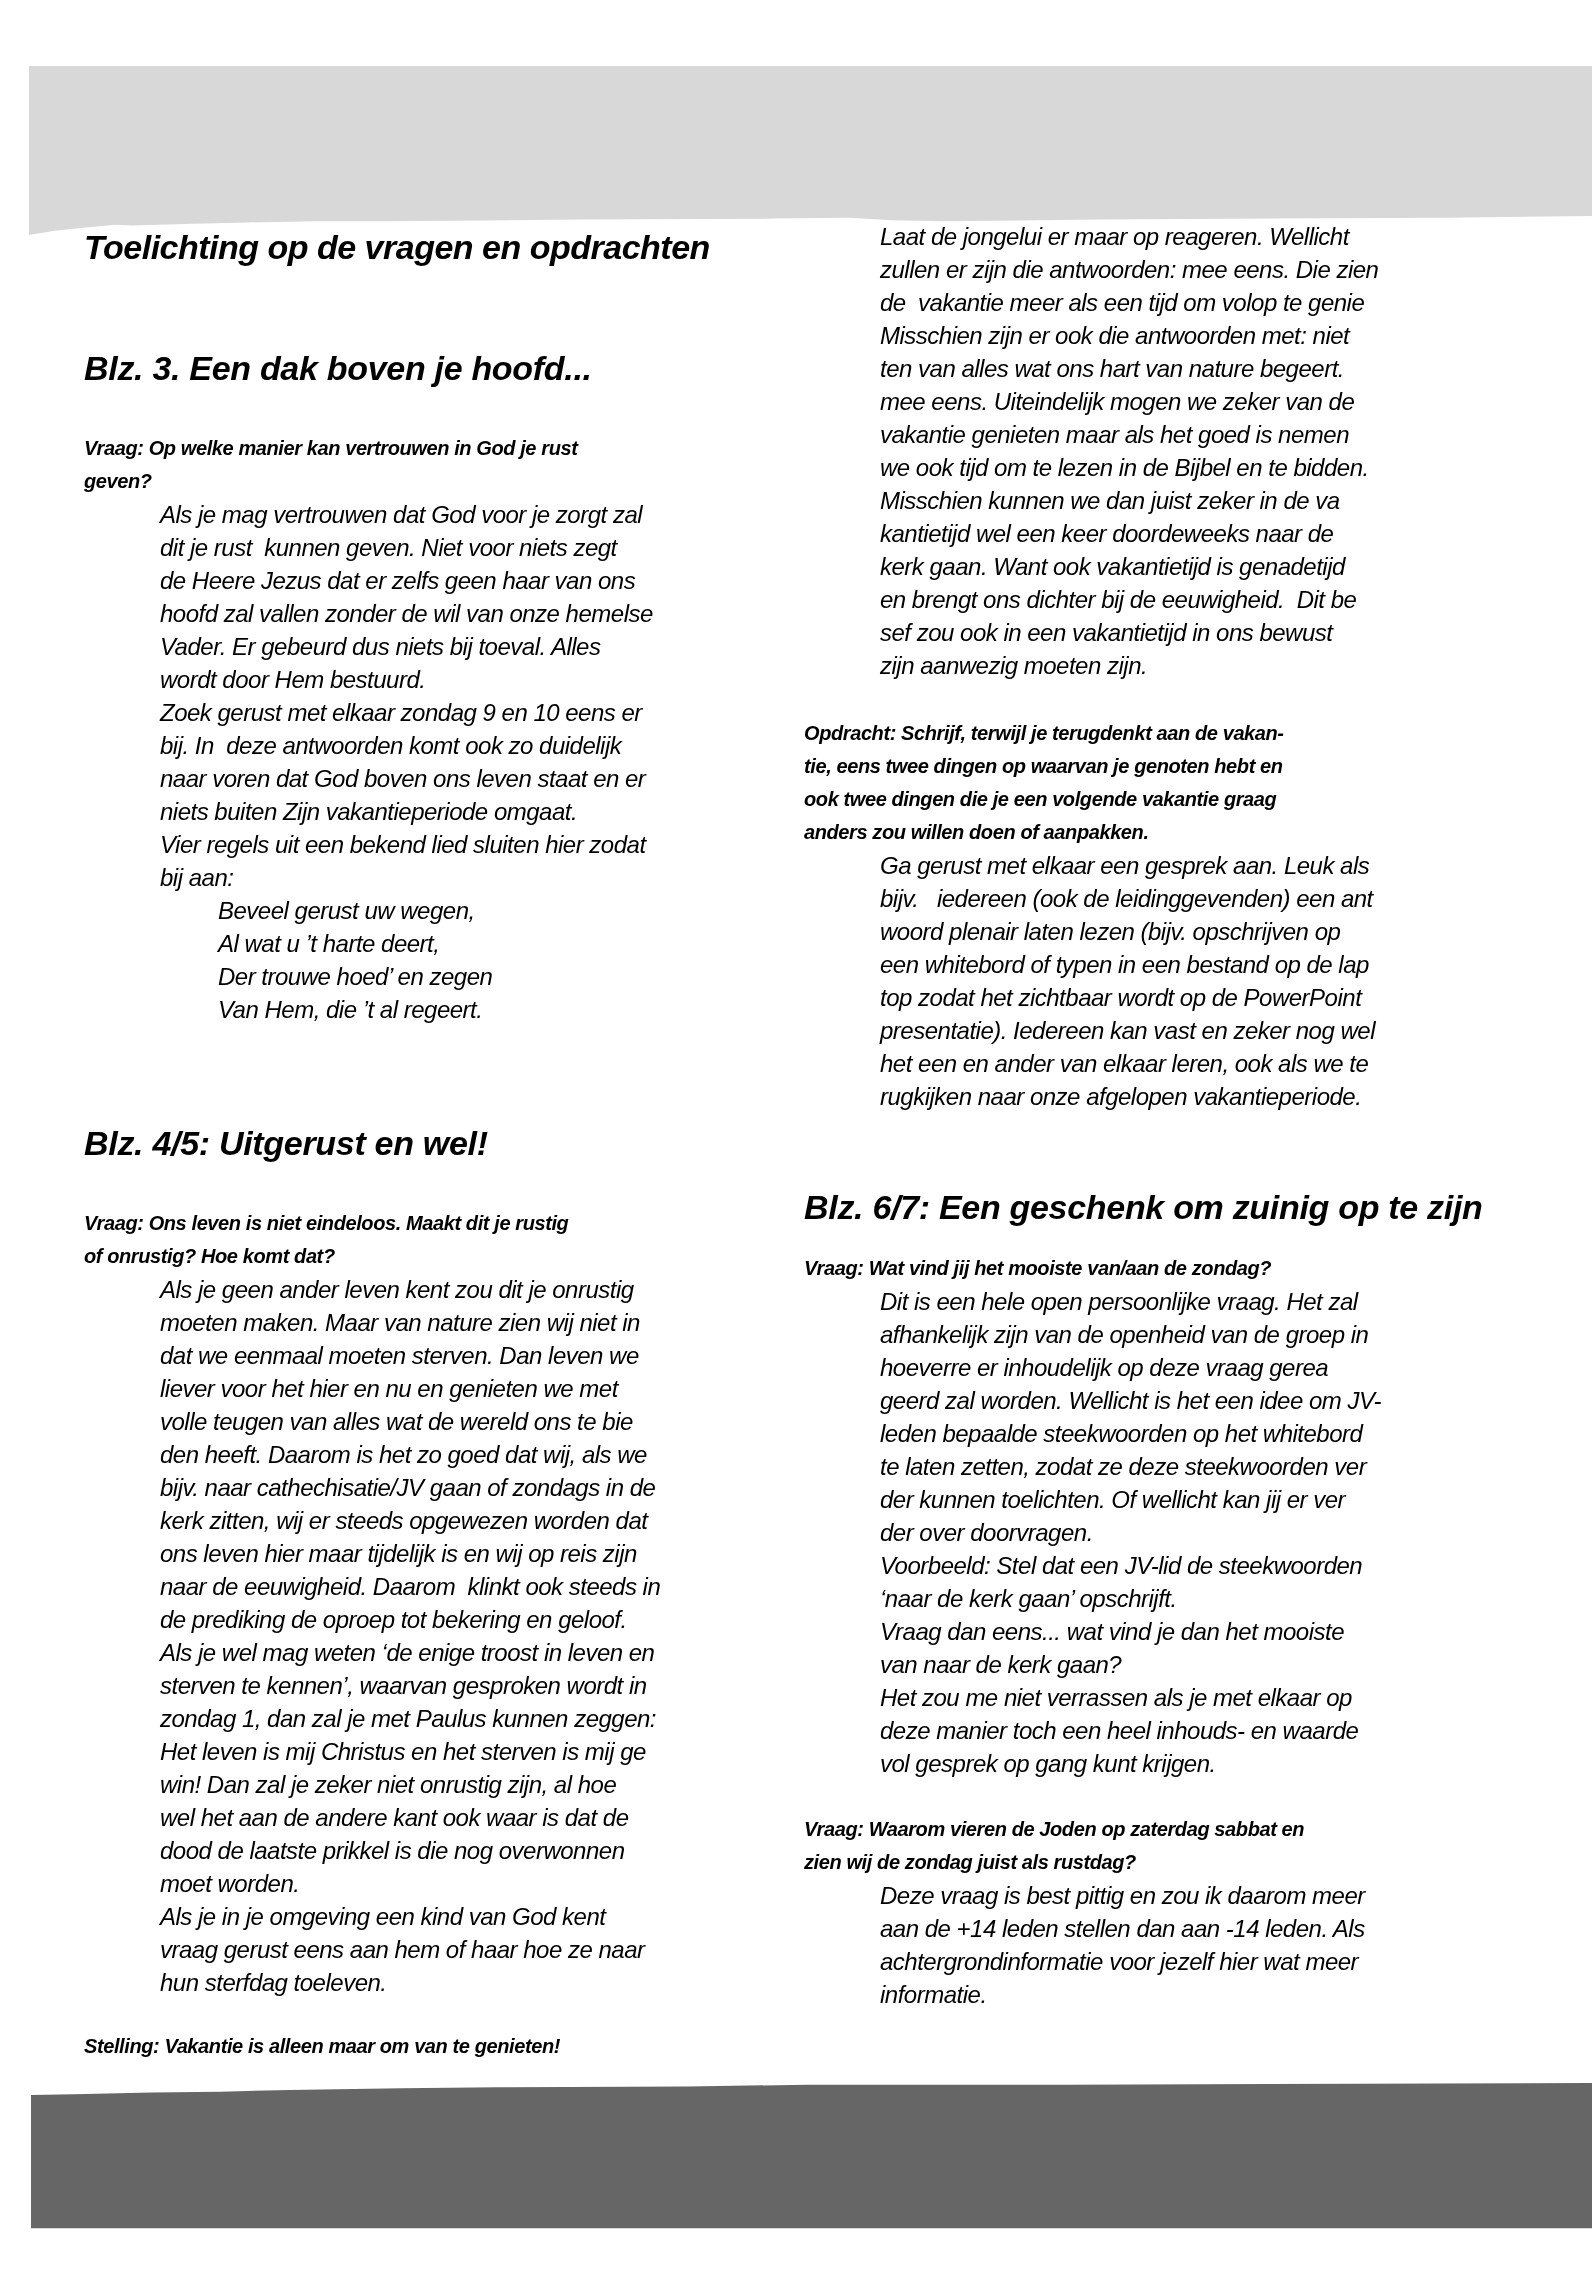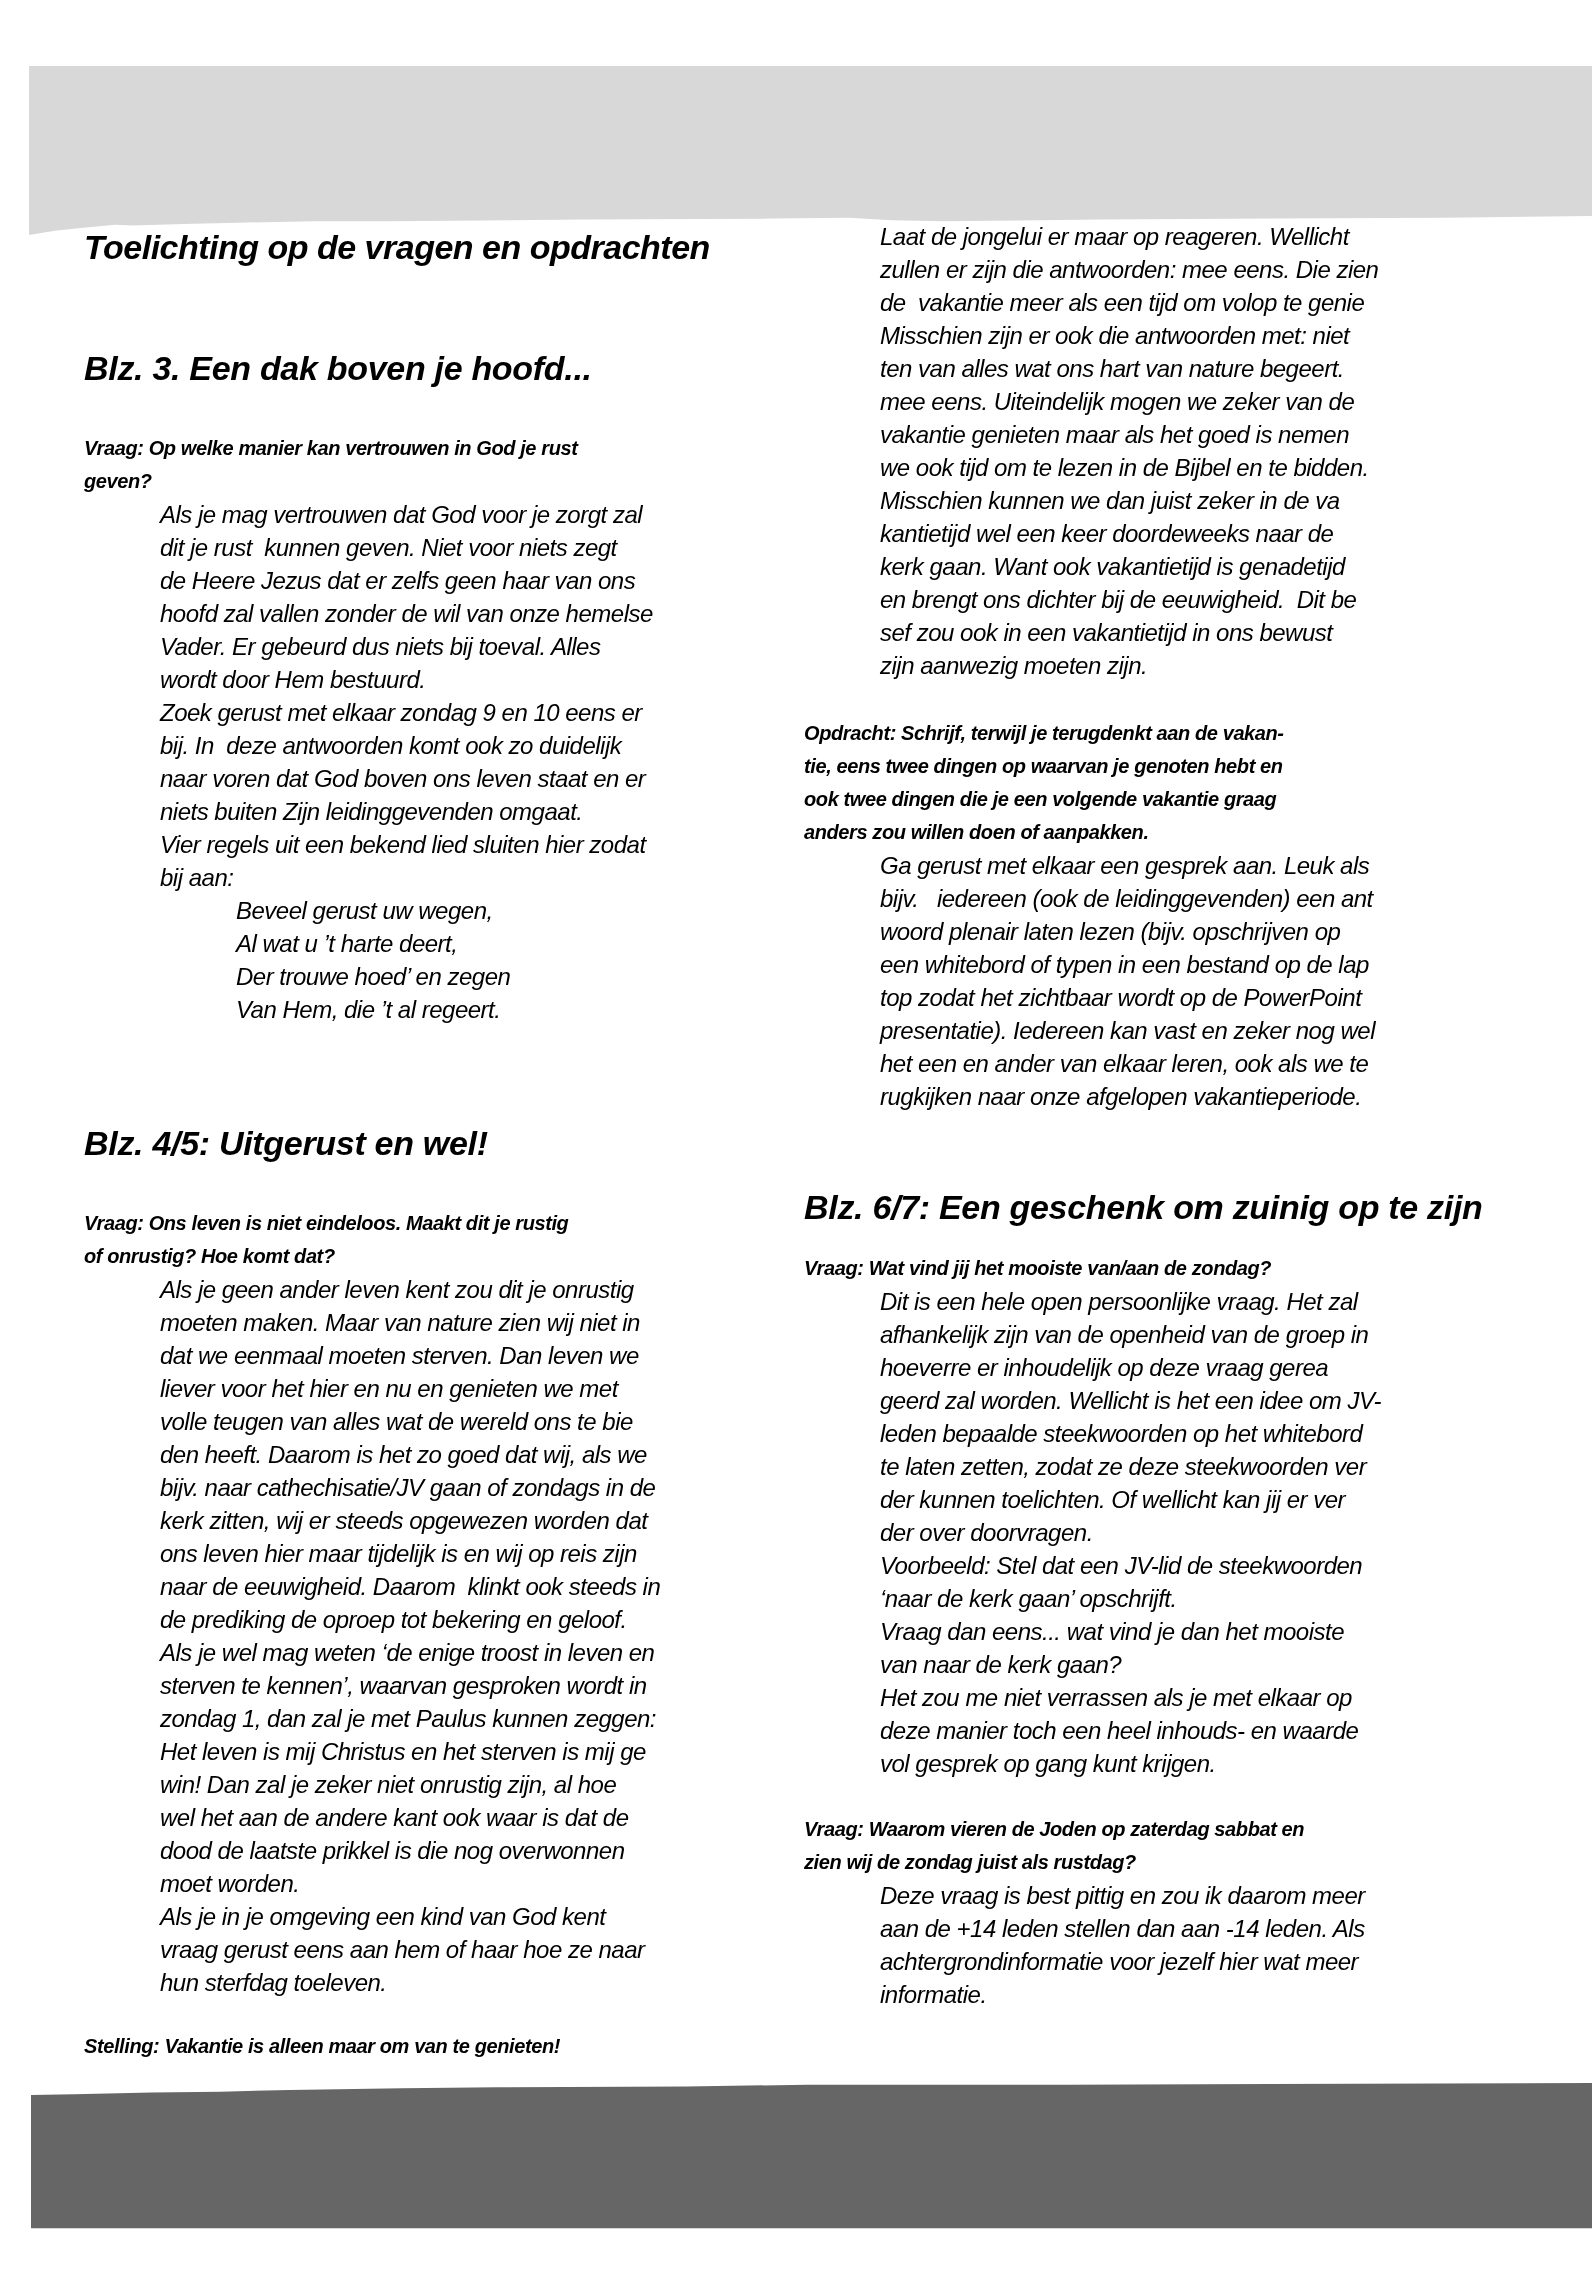--- a/index.html
+++ b/index.html
@@ -15,21 +15,21 @@
 
   .doc-title { font-weight: bold; font-size: 34px; line-height: 40px; margin: 7px 0 0 0;
                letter-spacing: -0.5px; }
   .section-title { font-weight: bold; font-size: 34px; line-height: 31px; margin: 0;
                    letter-spacing: -0.3px; }
   .question { font-weight: bold; font-size: 20px; line-height: 33px; margin: 0;
               letter-spacing: -0.4px; }
   .answer { font-size: 24px; line-height: 33px; margin: 0 0 0 76px;
             letter-spacing: -0.5px; }
   .answer .ln { display: block; white-space: pre; }
-  .verse { margin-left: 76px; }
+  .verse { margin-left: 58px; }
   .gap-sm { height: 33px; }
   .gap-md { height: 48px; }
   .gap-lg { height: 86px; }
 </style>
 </head>
 <body>
 
 <div class="banner-top">
   <svg viewBox="0 0 1812 196" preserveAspectRatio="none">
     <path d="M0,0 L1812,0 L1812,174 L1640,176 L1440,177 L1240,178 L1060,180 L1000,179 L950,176 L860,177 L640,178 L420,180 L330,180 L230,182 L190,183 L120,185 L100,184 L60,188 L30,191 L0,196 Z" fill="#d8d8d8"></path>
@@ -49,21 +49,21 @@
   <div class="answer">
     <span class="ln">Als je mag vertrouwen dat God voor je zorgt zal</span>
     <span class="ln">dit je rust  kunnen geven. Niet voor niets zegt</span>
     <span class="ln">de Heere Jezus dat er zelfs geen haar van ons</span>
     <span class="ln">hoofd zal vallen zonder de wil van onze hemelse</span>
     <span class="ln">Vader. Er gebeurd dus niets bij toeval. Alles</span>
     <span class="ln">wordt door Hem bestuurd.</span>
     <span class="ln">Zoek gerust met elkaar zondag 9 en 10 eens er</span>
     <span class="ln">bij. In  deze antwoorden komt ook zo duidelijk</span>
     <span class="ln">naar voren dat God boven ons leven staat en er</span>
-    <span class="ln">niets buiten Zijn leidinggevenden omgaat.</span>
+    <span class="ln">niets buiten Zijn vakantieperiode omgaat.</span>
     <span class="ln">Vier regels uit een bekend lied sluiten hier zodat</span>
     <span class="ln">bij aan:</span>
     <div class="verse">
       <span class="ln">Beveel gerust uw wegen,</span>
       <span class="ln">Al wat u ’t harte deert,</span>
       <span class="ln">Der trouwe hoed’ en zegen</span>
       <span class="ln">Van Hem, die ’t al regeert.</span>
     </div>
   </div>
   <div class="gap-lg" style="height:102px"></div>

